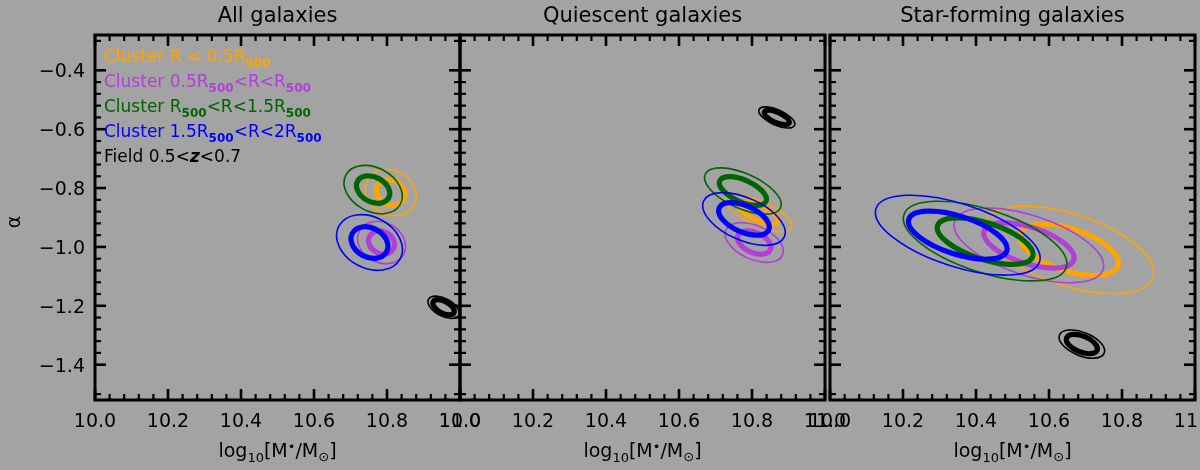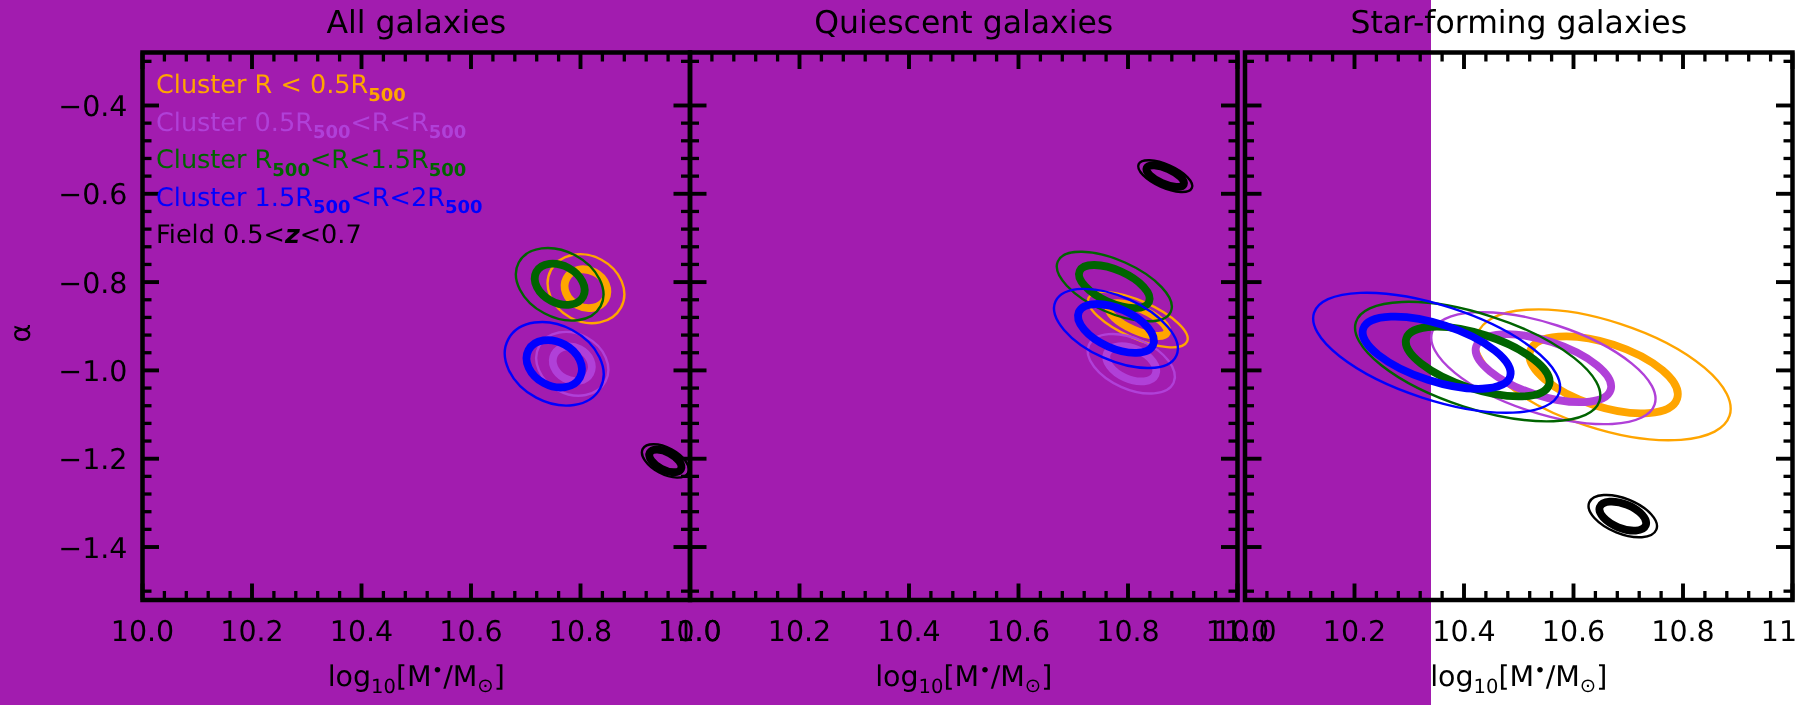--- a/index.html
+++ b/index.html
@@ -1,18 +1,18 @@
 <!DOCTYPE html>
 <html><head>
 <meta charset="utf-8">
 <style>
   html,body{margin:0;padding:0;background:#fff;}
   body{width:1200px;height:470px;overflow:hidden;
        font-family:"DejaVu Sans","Liberation Sans",sans-serif;}
-  #figure{position:relative;width:954px;height:470px;background:#a21caf;}
+  #figure{position:relative;width:1200px;height:470px;background:#a3a3a3;}
   svg{display:block;}
   .panel-title{font-size:21px;fill:#000;text-anchor:middle;
                font-family:"DejaVu Sans","Liberation Sans",sans-serif;}
   .tick-label{font-size:19px;fill:#000;text-anchor:middle;
               font-family:"DejaVu Sans","Liberation Sans",sans-serif;}
   .ytick-label{font-size:19px;fill:#000;text-anchor:end;
                font-family:"DejaVu Sans","Liberation Sans",sans-serif;}
   .axis-title{font-size:19px;fill:#000;text-anchor:middle;
               font-family:"DejaVu Sans","Liberation Sans",sans-serif;}
   .legend-text{font-size:17px;

